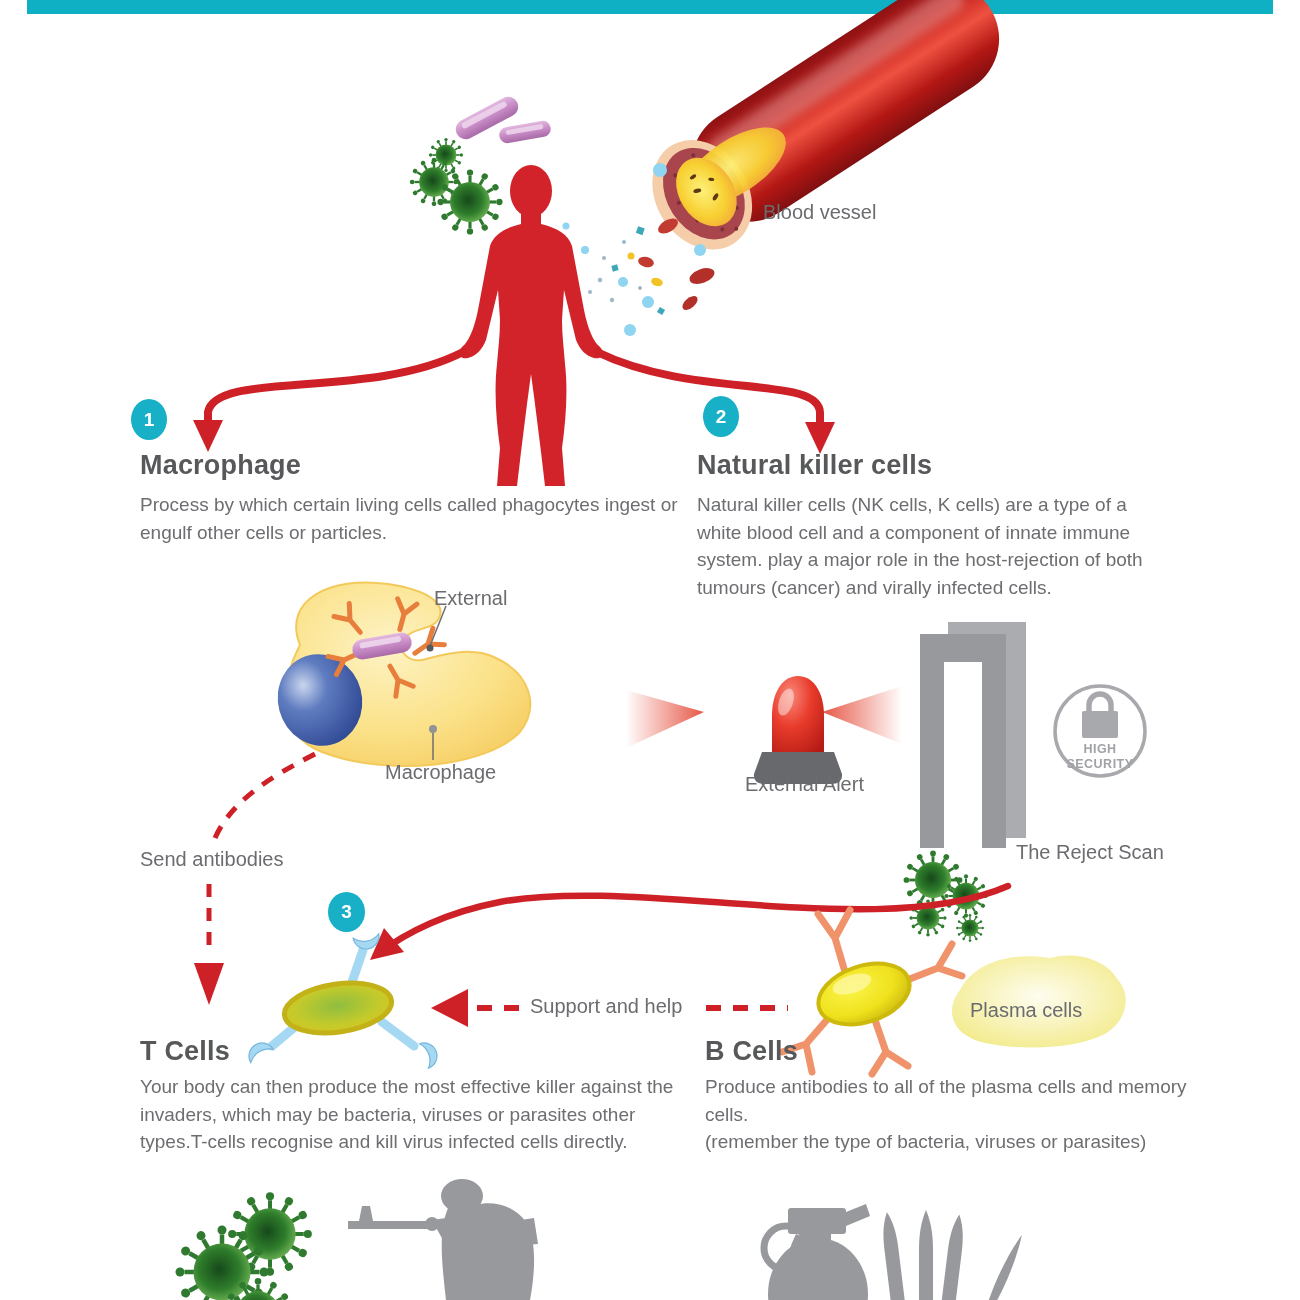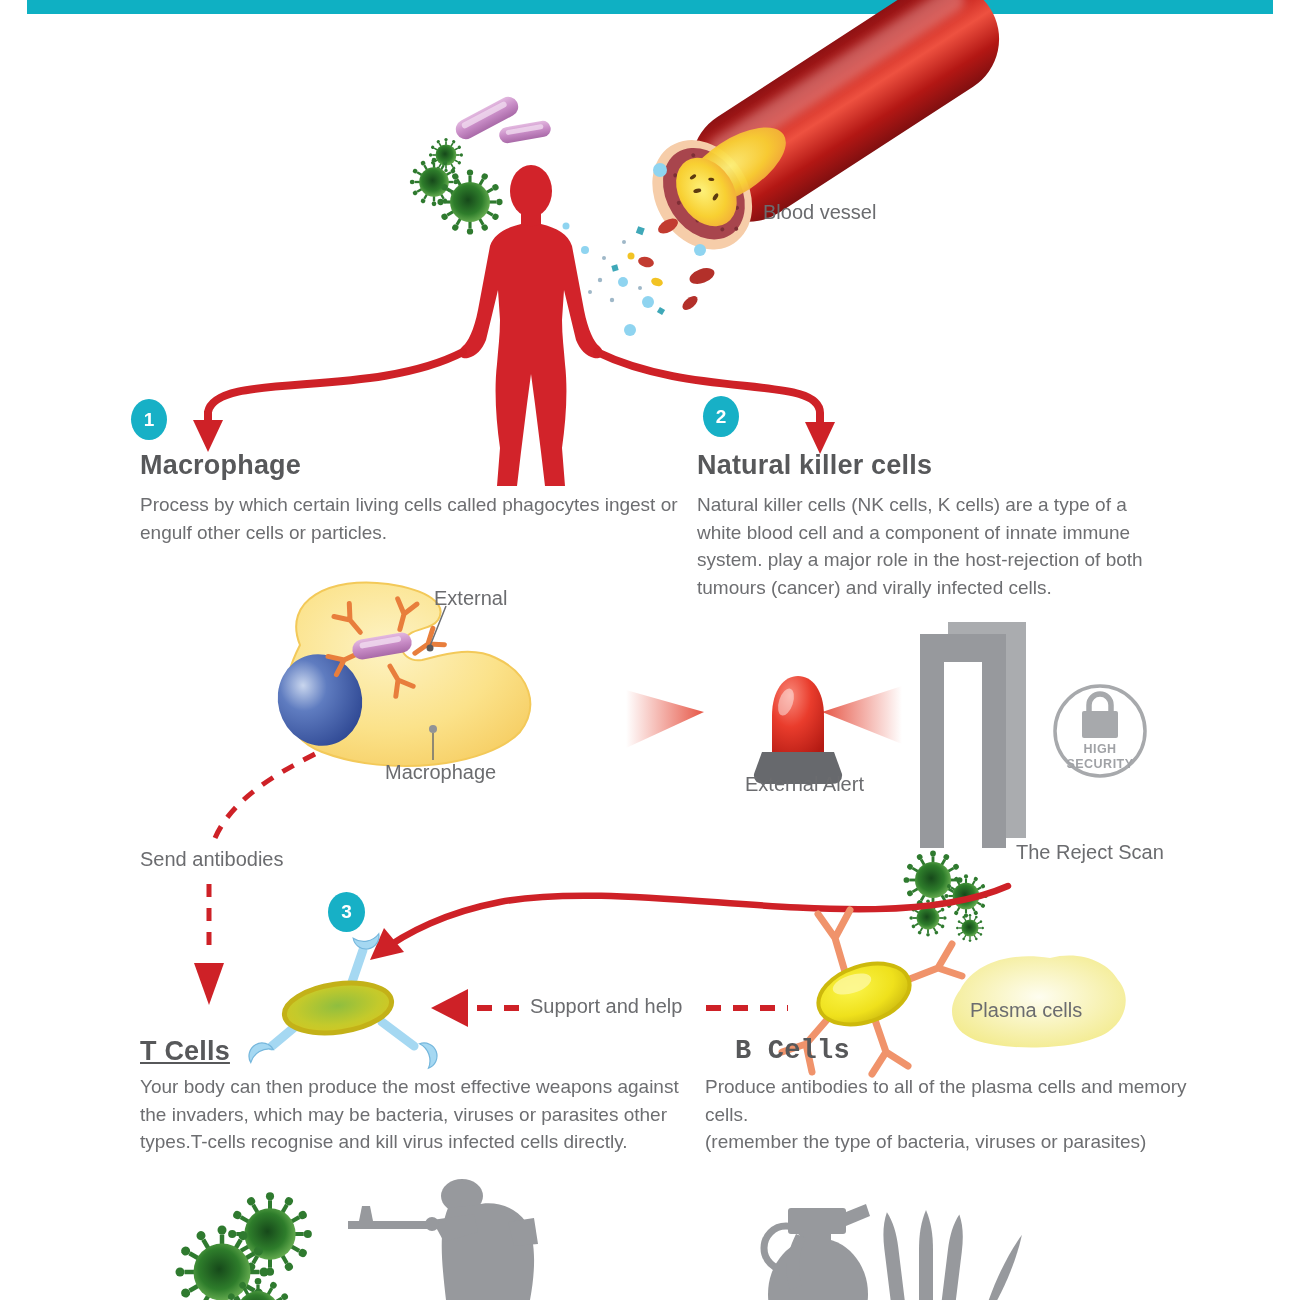--- a/index.html
+++ b/index.html
@@ -404,18 +404,18 @@
 <div class="lbl" style="left:385px;top:760px;">Macrophage</div>
 <div class="lbl" style="left:140px;top:847px;">Send antibodies</div>
 
 <div class="lbl" style="left:745px;top:772px;">External Alert</div>
 <div class="lbl" style="left:1016px;top:840px;">The Reject Scan</div>
 
 <div class="badge" style="left:328px;top:892px;width:37px;height:40px;">3</div>
 <div class="lbl" style="left:530px;top:994px;">Support and help</div>
 <div class="lbl" style="left:970px;top:998px;">Plasma cells</div>
 
-<div class="heading" style="left:140px;top:1036px;text-decoration:underline;">T Cells</div>
-<div class="para" style="left:140px;top:1073px;width:548px;">Your body can then produce the most effective weapons against the invaders, which may be bacteria, viruses or parasites other types.T-cells recognise and kill virus infected cells directly.</div>
-
-<div class="heading" style="left:735px;top:1036px;font-family:Liberation Mono, monospace;">B Cells</div>
+<div class="heading" style="left:140px;top:1036px;">T Cells</div>
+<div class="para" style="left:140px;top:1073px;width:548px;">Your body can then produce the most effective killer against the invaders, which may be bacteria, viruses or parasites other types.T-cells recognise and kill virus infected cells directly.</div>
+
+<div class="heading" style="left:705px;top:1036px;">B Cells</div>
 <div class="para" style="left:705px;top:1073px;width:530px;">Produce antibodies to all of the plasma cells and memory cells.
 (remember the type of  bacteria, viruses or parasites)</div>
 
 </body></html>

